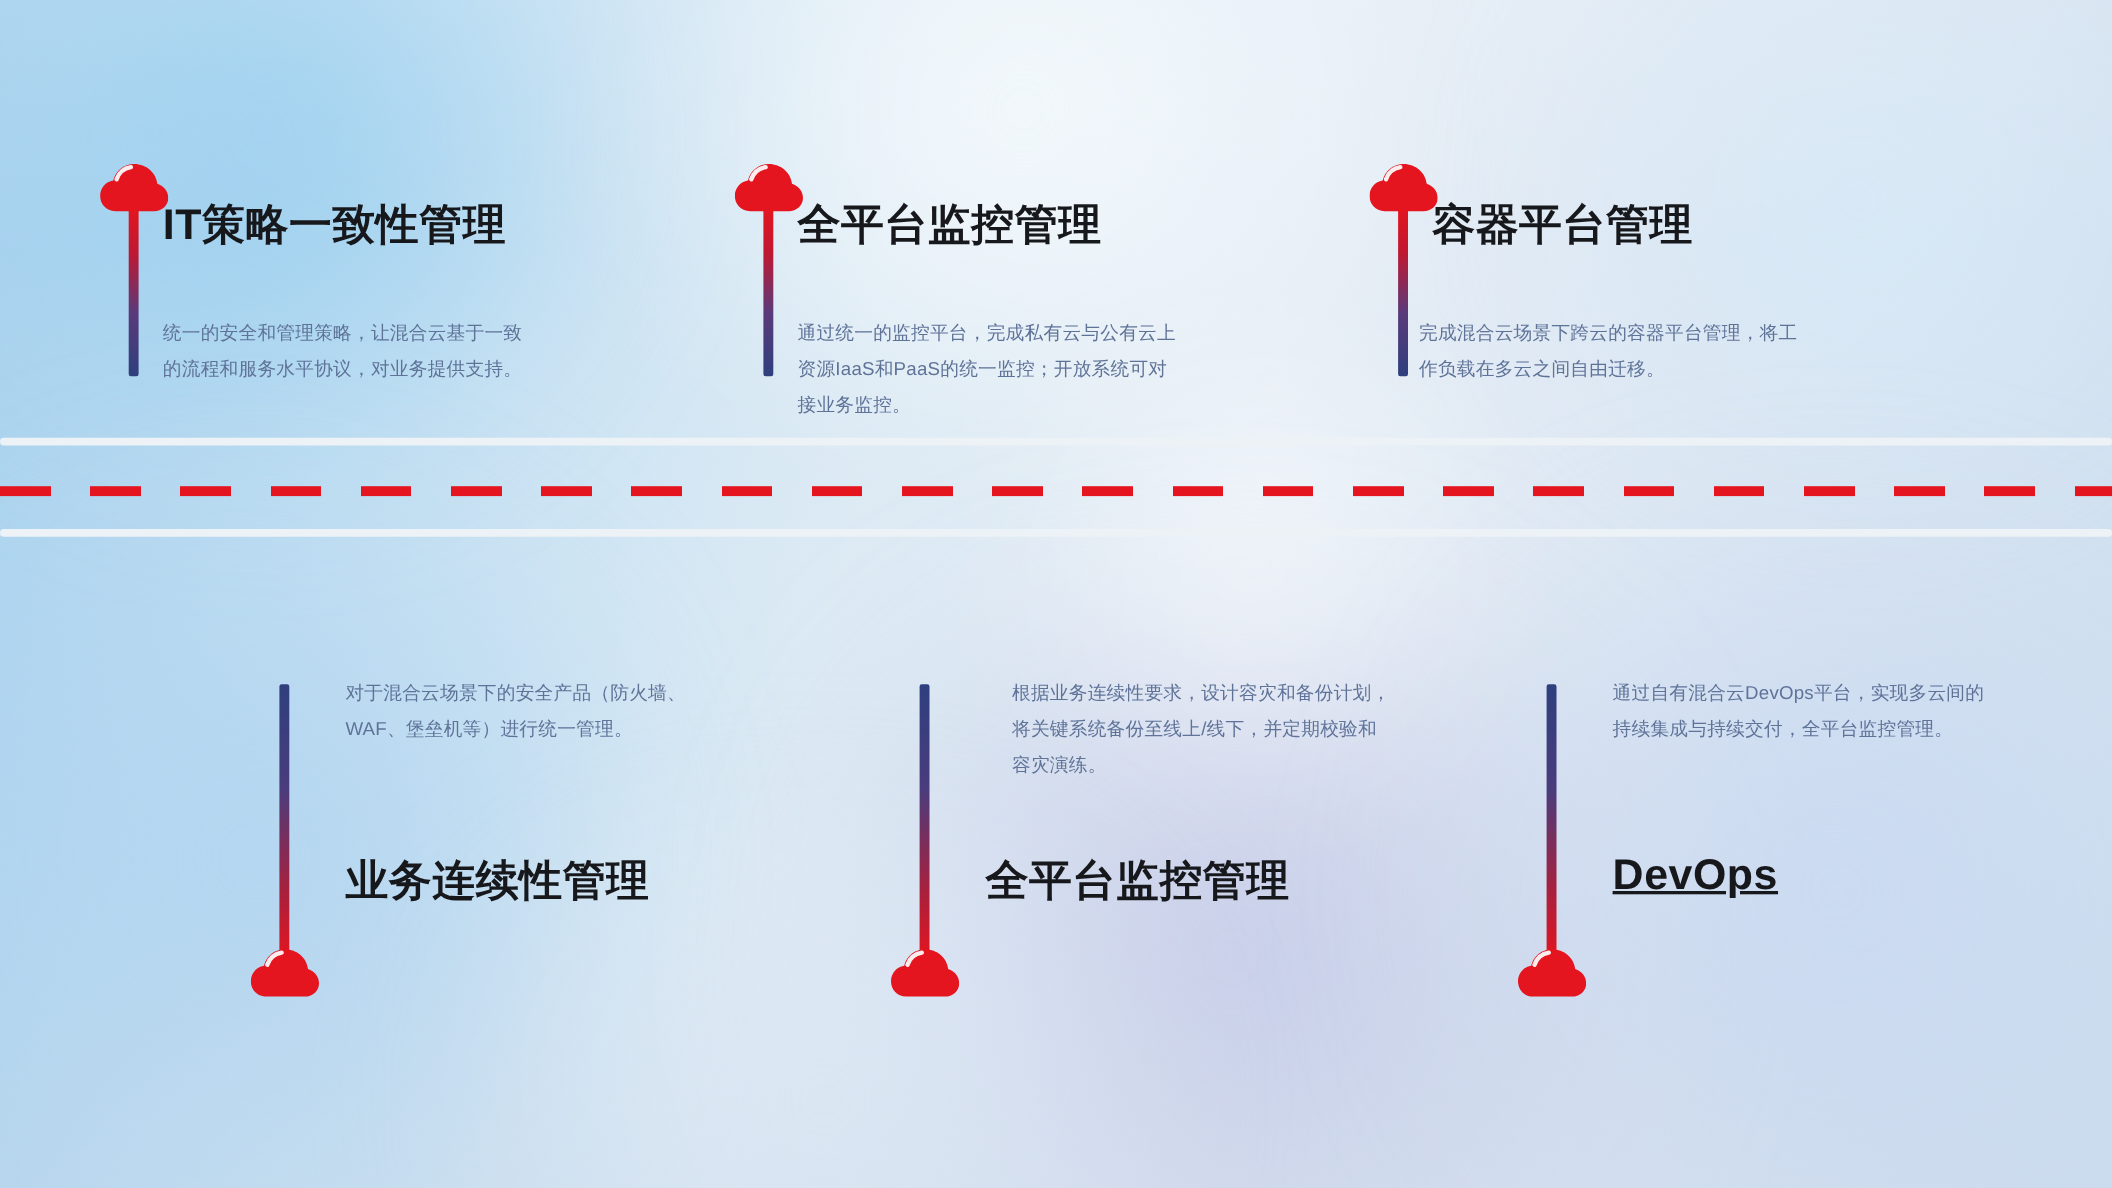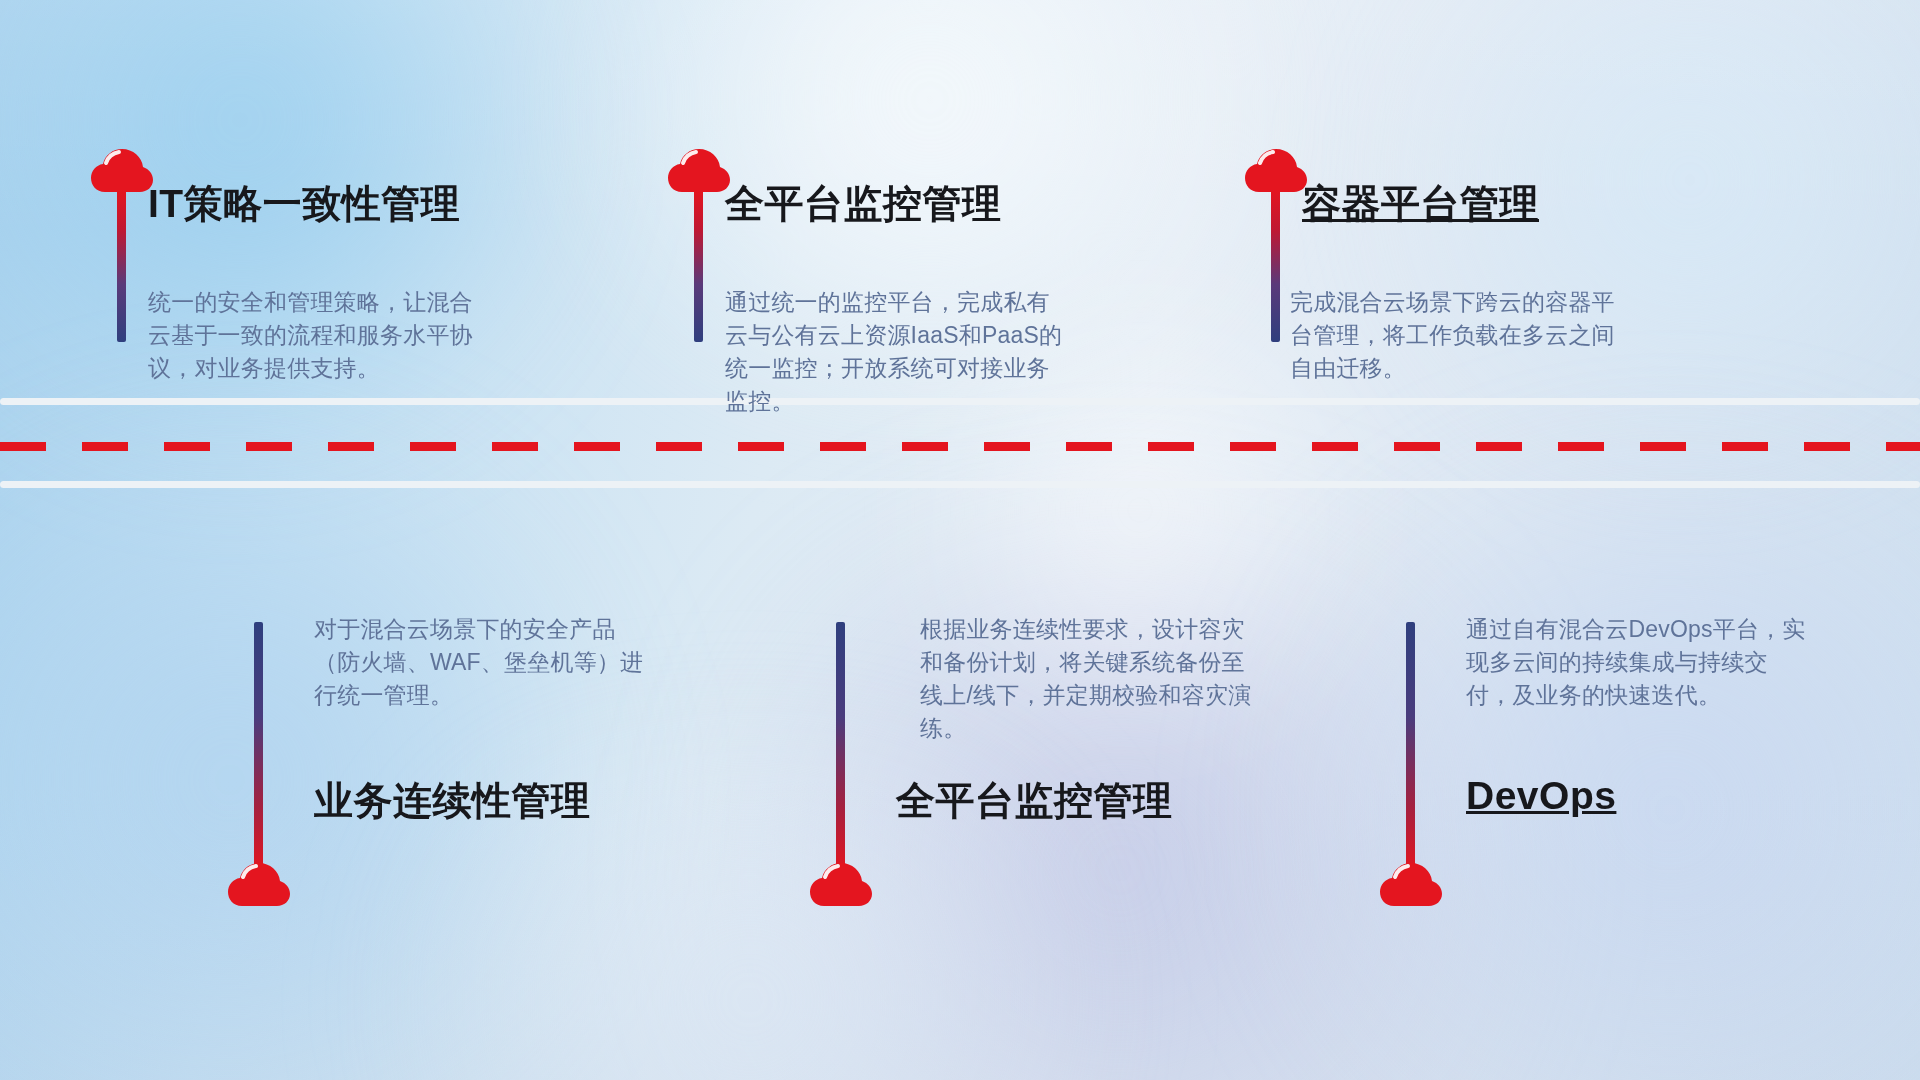--- a/index.html
+++ b/index.html
@@ -56,21 +56,21 @@
   .stem.down{ background:linear-gradient(180deg,#e4151f 0%,#c01832 26%,#5a3a7a 62%,#2f3f7e 100%); }
   .stem.up  { background:linear-gradient(180deg,#2f3f7e 0%,#4a3c7d 38%,#a5213f 74%,#e4151f 100%); }
 
   .cloud{ position:absolute; width:62px; height:46px; }
 
   .title{
     font-size:39px; font-weight:700; color:#17181c; letter-spacing:.5px;
     white-space:nowrap;
   }
   .body{
-    font-size:23px; line-height:33px; color:#5f7399;
+    font-size:17px; line-height:33px; color:#5f7399;
     letter-spacing:.2px; width:330px;
   }
   .body.w340{ width:345px; }
 </style>
 </head>
 <body>
 
 <div id="bg">
   <div class="bg-base"></div>
   <div class="glow g1"></div>
@@ -112,21 +112,21 @@
   <div class="body w340" style="position:absolute; left:52px; top:126px;">通过统一的监控平台，完成私有云与公有云上资源IaaS和PaaS的统一监控；开放系统可对接业务监控。</div>
 </div>
 
 <div class="col" style="left:1250px; top:160px;">
   <svg class="cloud" style="left:-5px; top:-12px;" viewBox="0 0 62 46">
     <path d="M14 44 C5 44 0 37 0 30 C0 23 5 17 12 16 C14 7 22 1 31 1 C42 1 51 9 52 19
              C58 21 62 26 62 32 C62 39 56 44 49 44 Z" fill="#e4151f"></path>
     <path d="M15 15 C17 9 22 5 28 4" stroke="#ffffff" stroke-width="4" stroke-linecap="round" fill="none" opacity=".92"></path>
   </svg>
   <div class="stem down" style="left:21px; top:30px; height:152px;"></div>
-  <div class="title" style="position:absolute; left:52px; top:17px;text-decoration:underline;">容器平台管理</div>
+  <div class="title" style="position:absolute; left:52px; top:17px;">容器平台管理</div>
   <div class="body w340" style="position:absolute; left:40px; top:126px;">完成混合云场景下跨云的容器平台管理，将工作负载在多云之间自由迁移。</div>
 </div>
 
 <div class="col" style="left:254px; top:622px;">
   <div class="stem up" style="left:0px; top:0px; height:250px;"></div>
   <svg class="cloud" style="left:-26px; top:240px;" viewBox="0 0 62 46">
     <path d="M14 44 C5 44 0 37 0 30 C0 23 5 17 12 16 C14 7 22 1 31 1 C42 1 51 9 52 19
              C58 21 62 26 62 32 C62 39 56 44 49 44 Z" fill="#e4151f"></path>
     <path d="M15 15 C17 9 22 5 28 4" stroke="#ffffff" stroke-width="4" stroke-linecap="round" fill="none" opacity=".92"></path>
   </svg>
@@ -145,15 +145,15 @@
   <div class="title" style="position:absolute; left:60px; top:152px;">全平台监控管理</div>
 </div>
 
 <div class="col" style="left:1406px; top:622px;">
   <div class="stem up" style="left:0px; top:0px; height:250px;"></div>
   <svg class="cloud" style="left:-26px; top:240px;" viewBox="0 0 62 46">
     <path d="M14 44 C5 44 0 37 0 30 C0 23 5 17 12 16 C14 7 22 1 31 1 C42 1 51 9 52 19
              C58 21 62 26 62 32 C62 39 56 44 49 44 Z" fill="#e4151f"></path>
     <path d="M15 15 C17 9 22 5 28 4" stroke="#ffffff" stroke-width="4" stroke-linecap="round" fill="none" opacity=".92"></path>
   </svg>
-  <div class="body w340" style="position:absolute; left:60px; top:-9px;">通过自有混合云DevOps平台，实现多云间的持续集成与持续交付，及业务的快速迭代。</div>
+  <div class="body w340" style="position:absolute; left:60px; top:-9px;">通过自有混合云DevOps平台，实现多云间的持续集成与持续交付，全平台监控管理。</div>
   <div class="title" style="position:absolute; left:60px; top:152px;text-decoration:underline;">DevOps</div>
 </div>
 
 </body></html>

